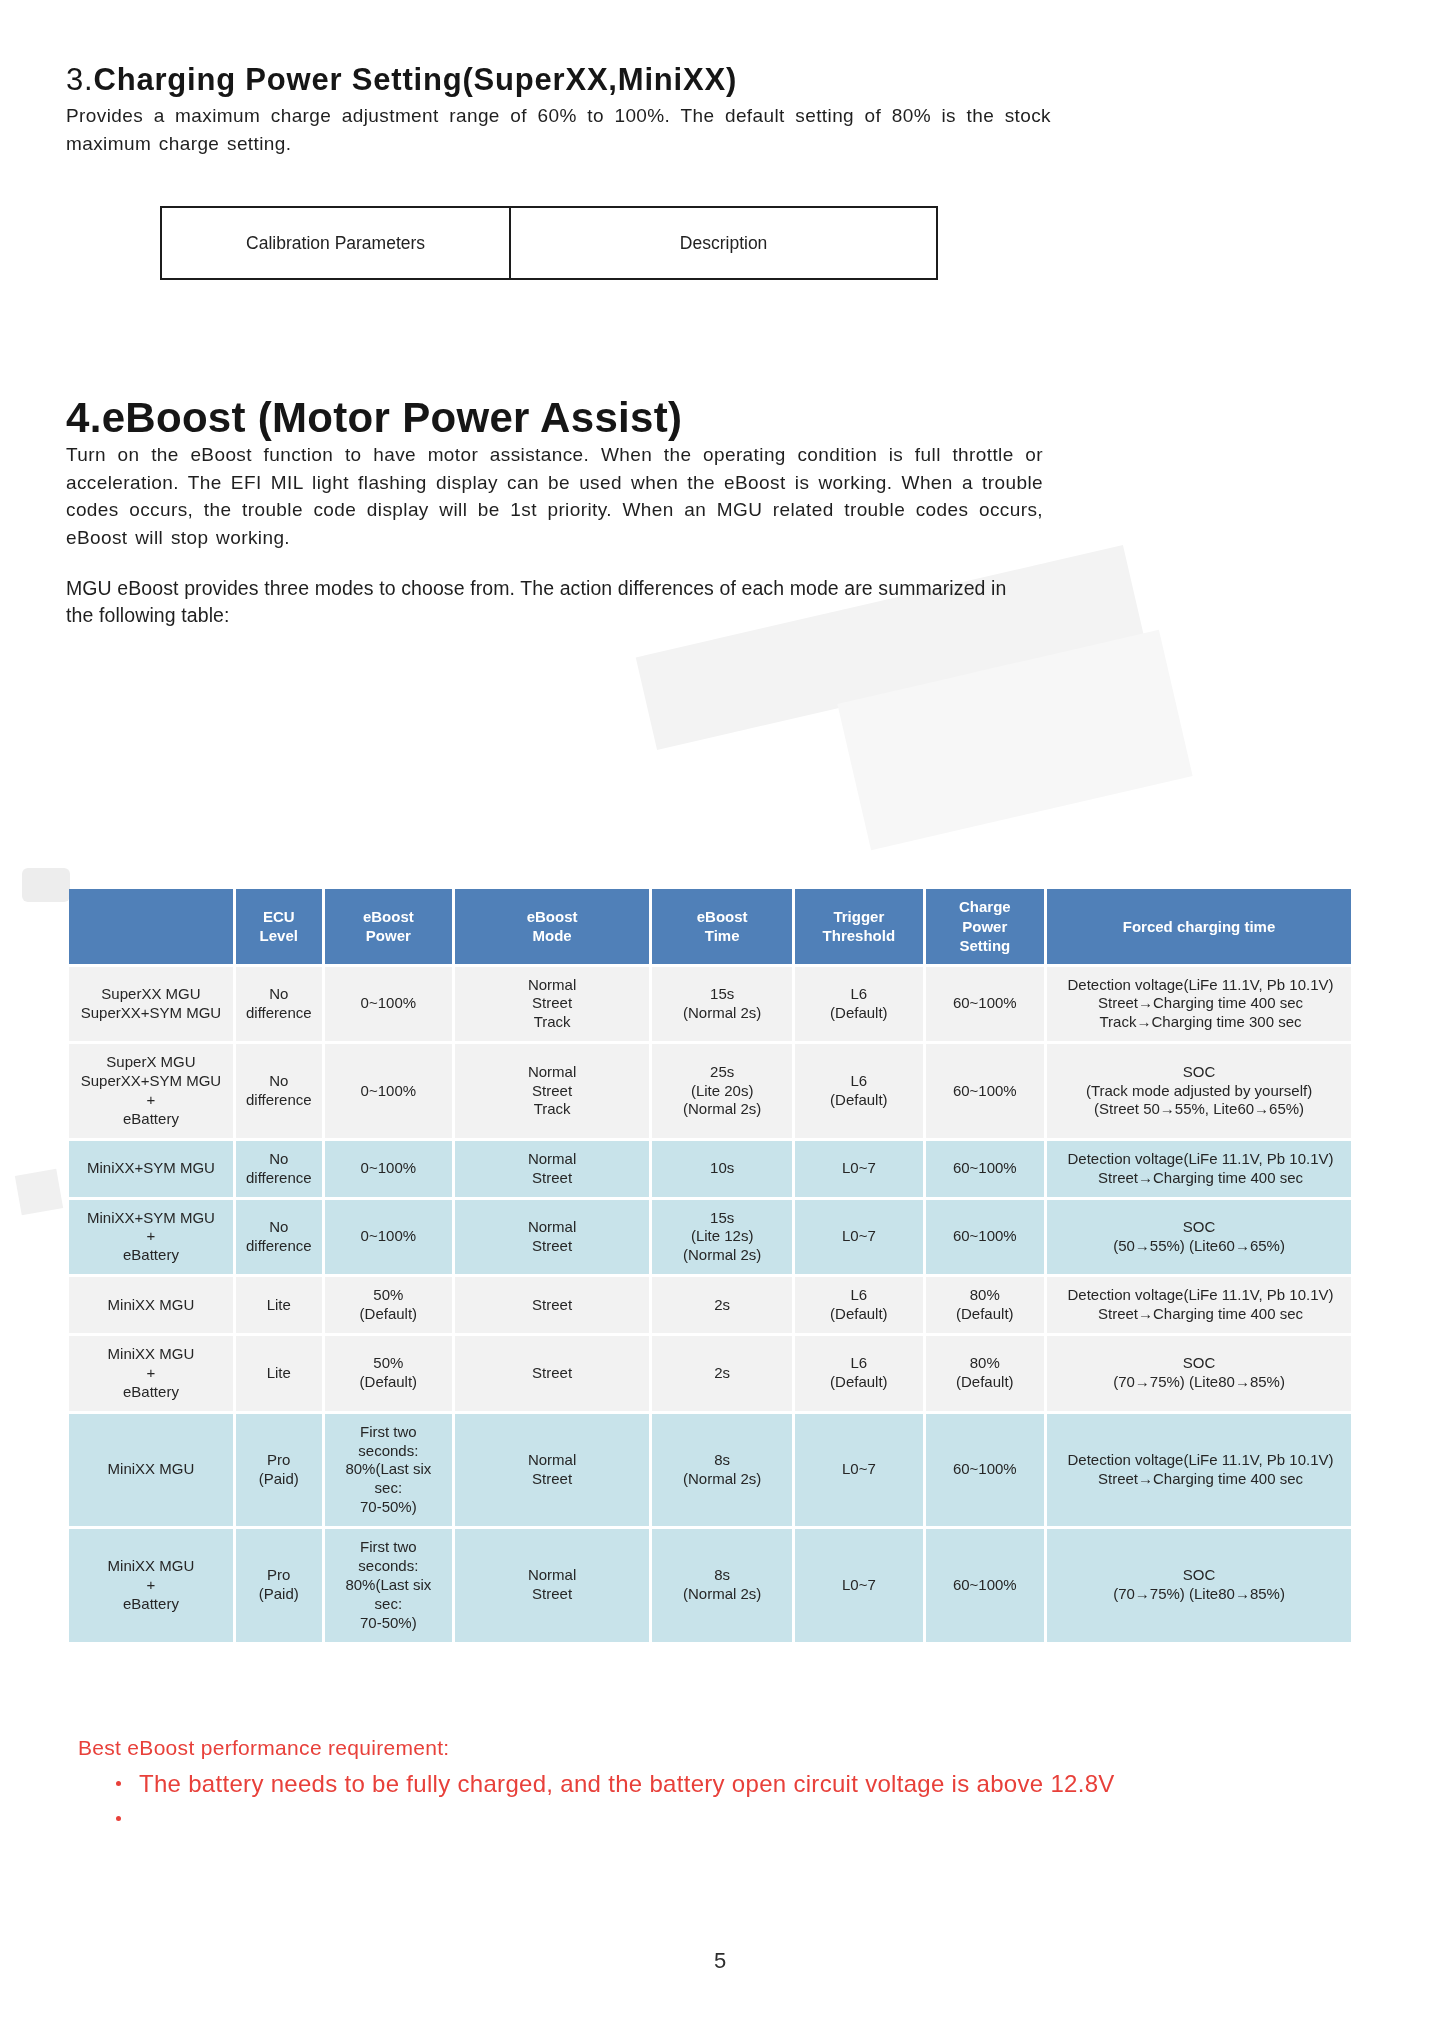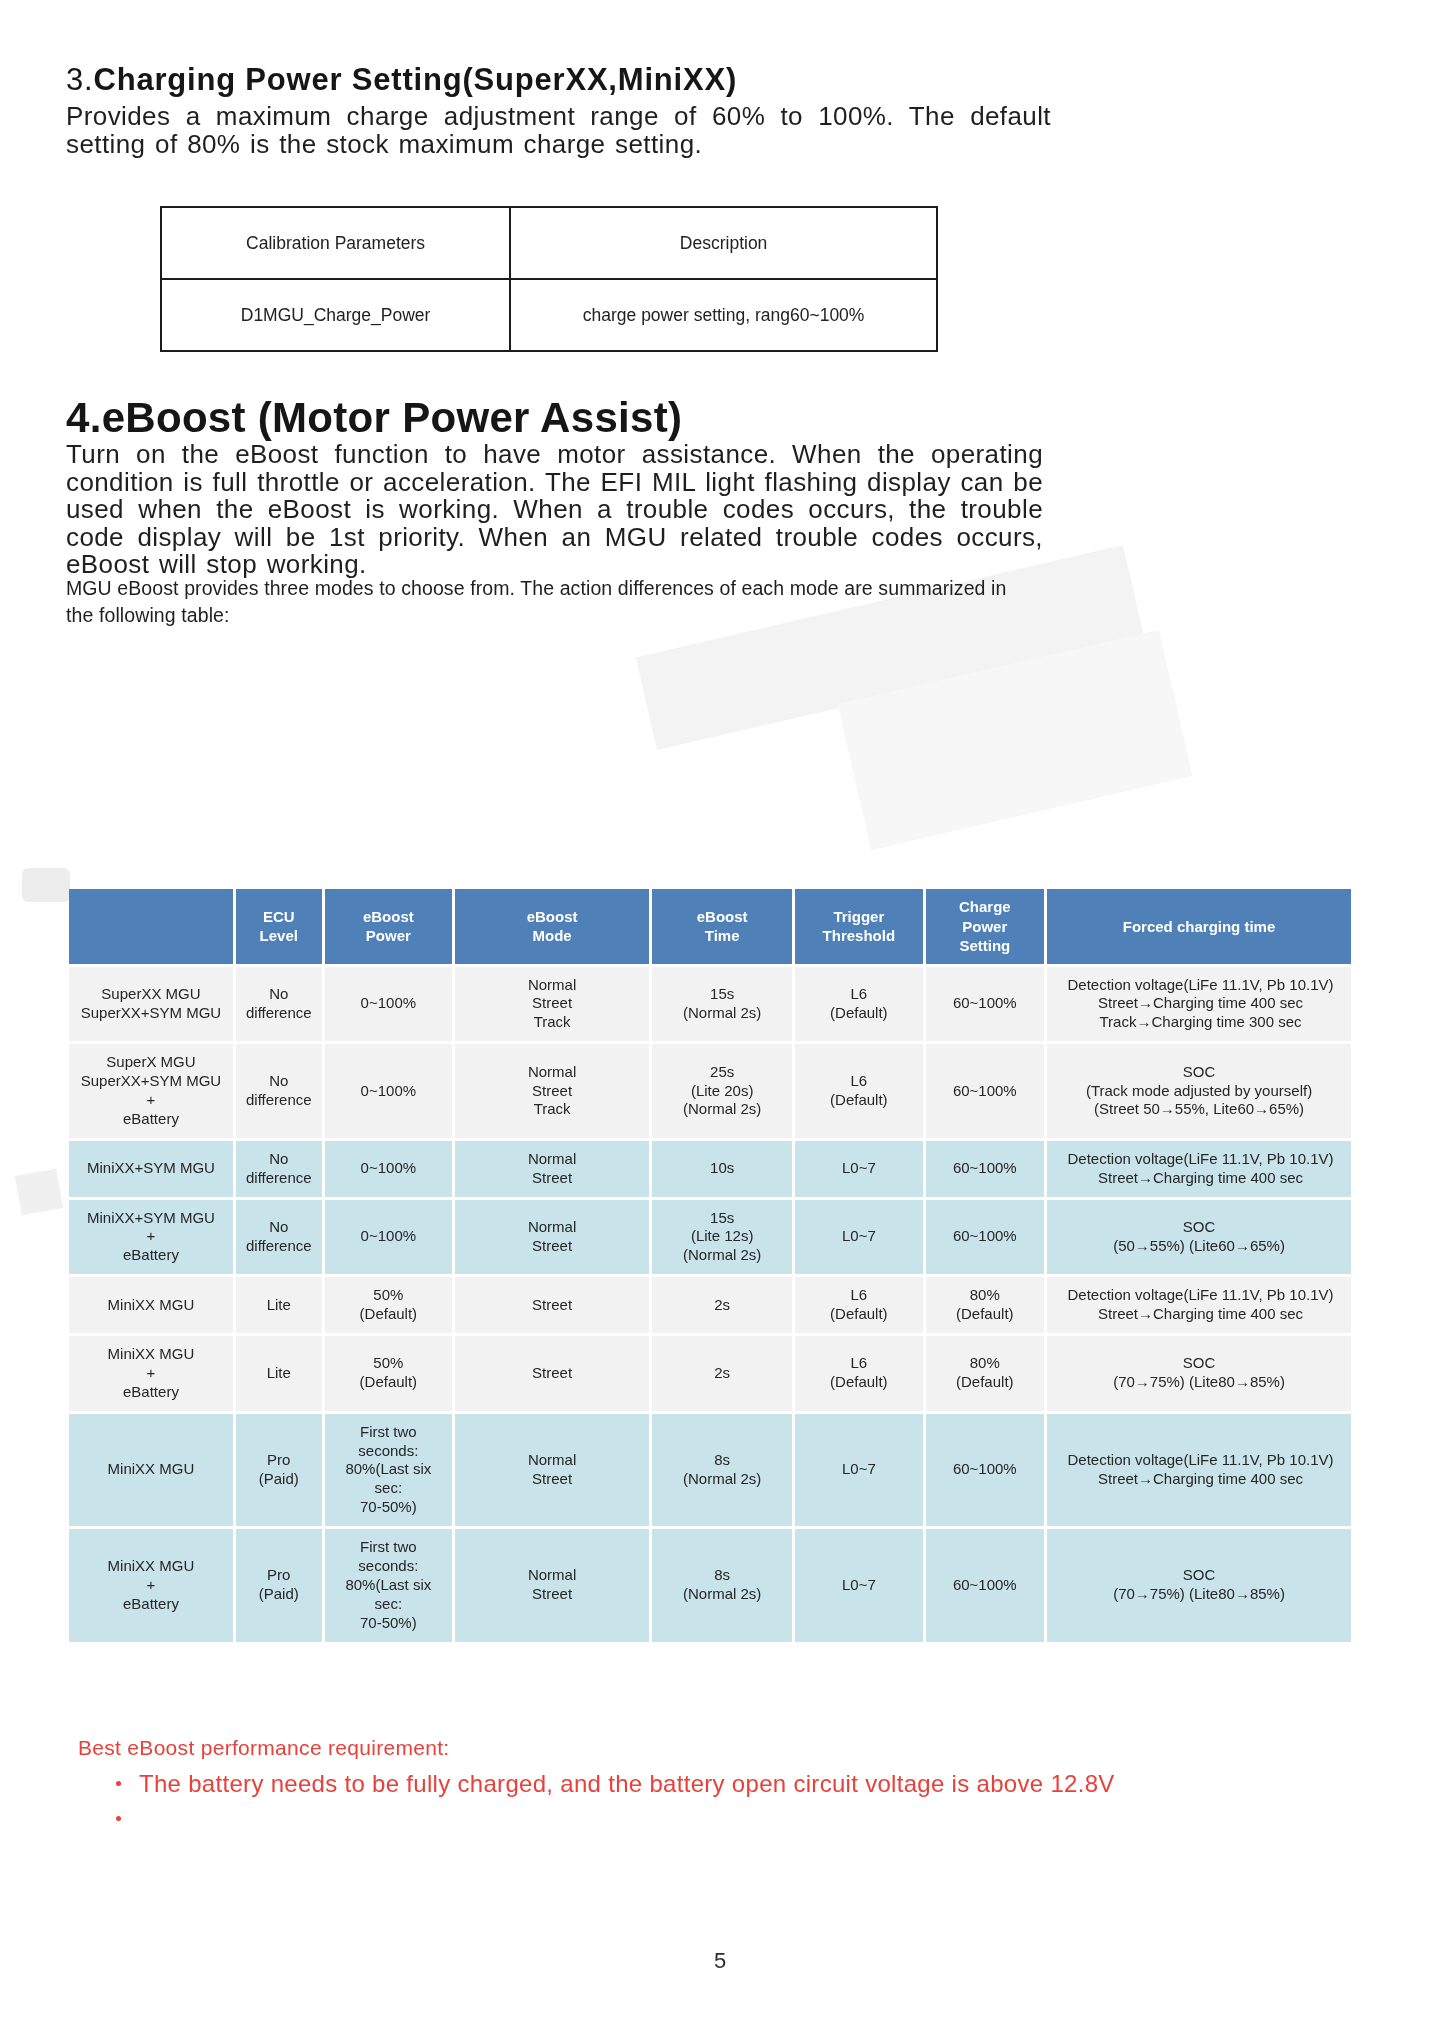--- a/index.html
+++ b/index.html
@@ -28,21 +28,21 @@
   .content{position:relative;z-index:1;}
 
   .sec-heading{position:absolute;left:66px;letter-spacing:0.8px;color:#161616;}
   .sec3-heading{top:62px;font-size:31px;}
   .sec3-heading .num{font-weight:400;}
   .sec3-heading .ttl{font-weight:700;}
   .sec4-heading{top:394px;font-size:42px;font-weight:700;letter-spacing:0.3px;}
 
   .body-para{
     position:absolute;left:66px;
-    font-size:26px;line-height:28px;
+    font-size:19px;line-height:28px;
     text-align:justify;
     letter-spacing:0.4px;word-spacing:2px;
     color:#1f1f1f;
   }
   .sec3-para{top:102px;width:985px;}
   .sec4-para{top:441px;width:977px;line-height:27.5px;}
   .sec4-intro{
     position:absolute;left:66px;top:575px;width:950px;
     font-size:19.5px;line-height:27px;letter-spacing:0.1px;color:#1f1f1f;
   }
@@ -117,24 +117,20 @@
 
     <table class="cal-table">
       <colgroup>
           <col class="cal-col-1">
           <col class="cal-col-2">
         </colgroup>
       <tbody>
         <tr>
           <td>Calibration Parameters</td>
           <td>Description</td>
-        </tr>
-        <tr>
-          <td>D1MGU_Charge_Power</td>
-          <td>charge power setting, rang60~100%</td>
         </tr>
       </tbody>
     </table>
 
     <h1 class="sec-heading sec4-heading"><span class="num">4.</span><span class="ttl">eBoost (Motor Power Assist)</span></h1>
 
     <p class="body-para sec4-para">Turn on the eBoost function to have motor assistance. When the operating condition is full throttle or acceleration. The EFI MIL light flashing display can be used when the eBoost is working. When a trouble codes occurs, the trouble code display will be 1st priority. When an MGU related trouble codes occurs, eBoost will stop working.</p>
 
     <p class="sec4-intro">MGU eBoost provides three modes to choose from. The action differences of each mode are summarized in the following table:</p>
 

